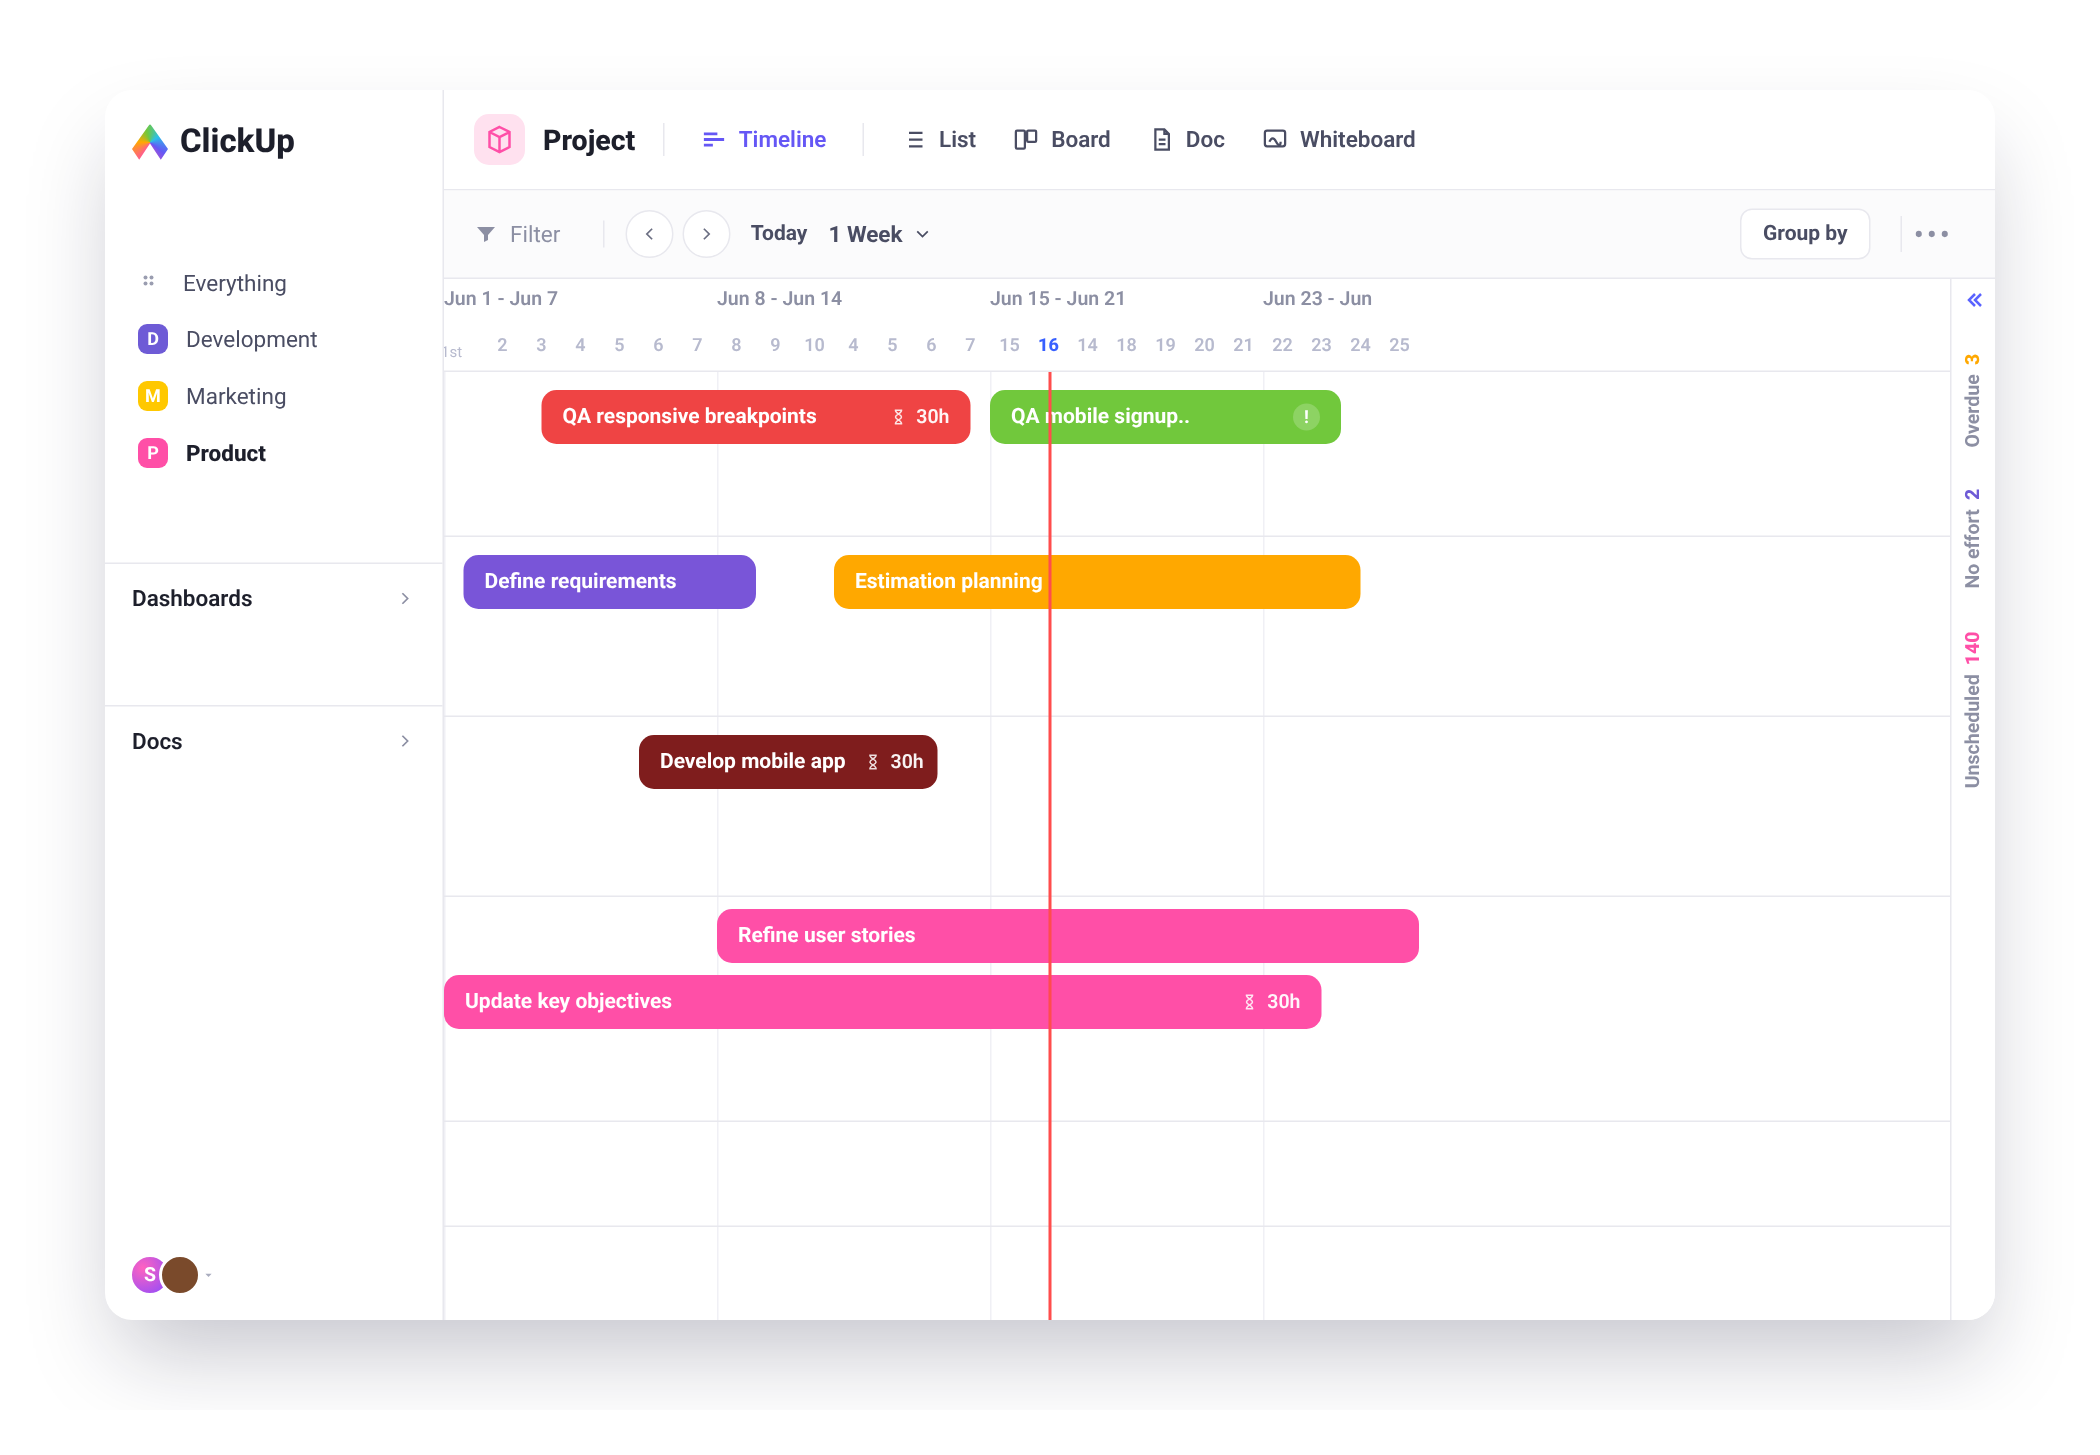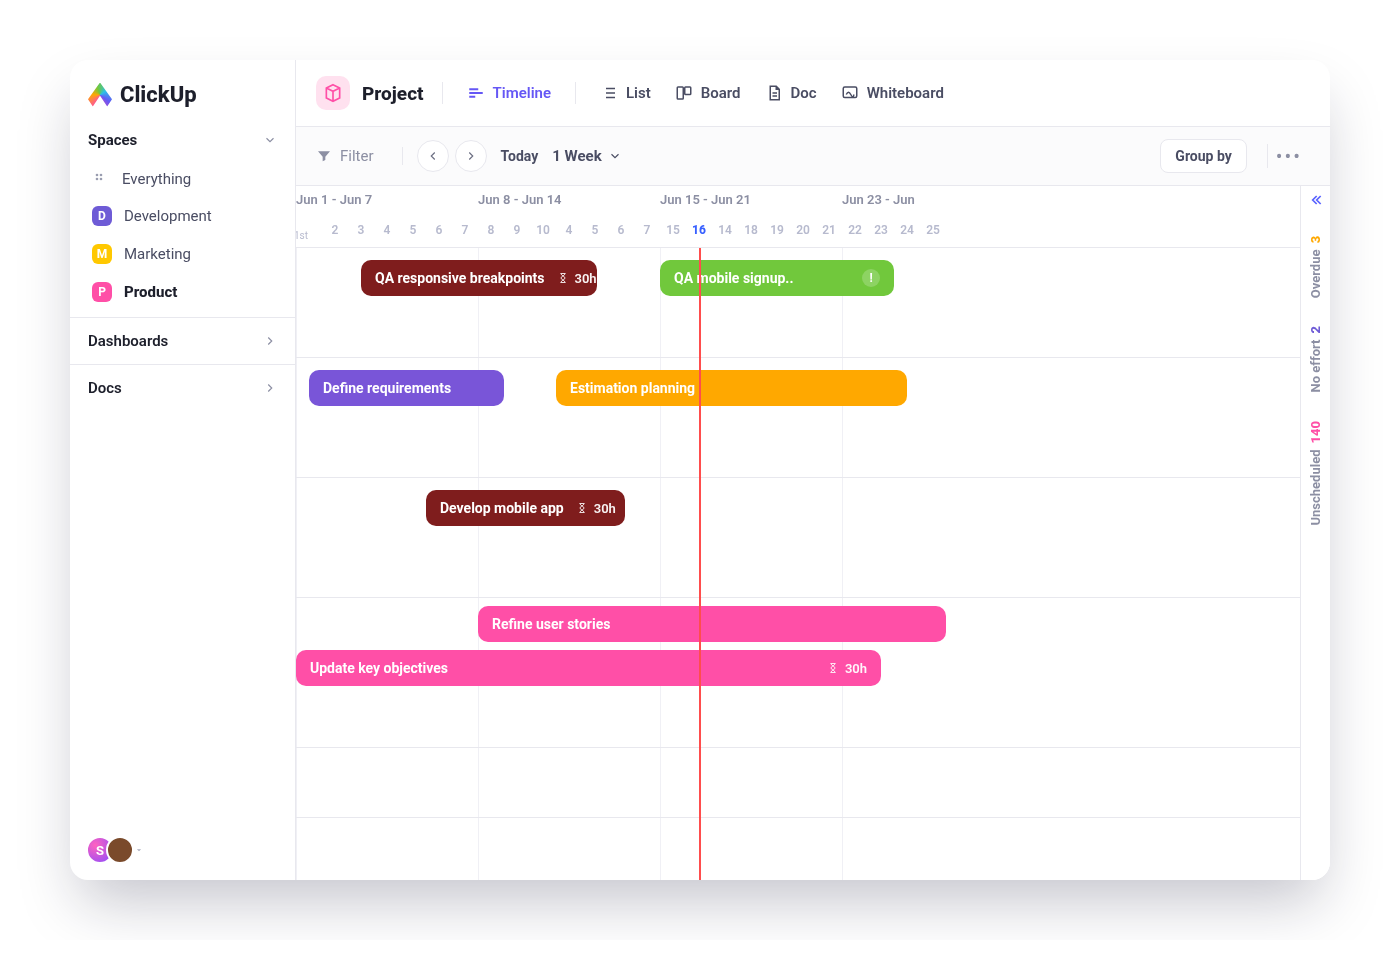--- a/index.html
+++ b/index.html
@@ -25,21 +25,21 @@
     margin:0; padding:60px; background:#fff;
     font-family: -apple-system, BlinkMacSystemFont, "Segoe UI", Roboto, "Helvetica Neue", Arial, sans-serif;
     color:var(--text-dark);
   }
   .app {
     width:1260px; height:820px; margin:0 auto;
     background:var(--main-bg); border-radius:18px; box-shadow:var(--shadow);
     display:flex; overflow:hidden;
   }
   
-  .sidebar { width:226px; flex:0 0 226px; border-right:1px solid var(--border); display:flex; flex-direction:column; }
+  .sidebar { width:226px; flex:0 0 226px; border-right:1px solid var(--border); display:flex; flex-direction:column;gap:48px; }
   .logo-row { display:flex; align-items:center; gap:8px; padding:22px 18px 10px 18px; font-weight:800; font-size:22px; }
   .logo-mark { width:24px; height:24px; position:relative; }
   .logo-mark::before { content:""; position:absolute; inset:0; background:conic-gradient(from 200deg,#ff4fa7,#ffa800,#71c83c,#2bc0e9,#6557f5,#ff4fa7); border-radius:6px; clip-path: polygon(50% 0,100% 70%,80% 100%,50% 55%,20% 100%,0 70%);}
   .nav-group { padding:6px 10px; }
   .nav-item, .space-item, .section-item { display:flex; align-items:center; gap:12px; padding:9px 12px; border-radius:8px; color:var(--text-mid); font-size:15px; cursor:pointer; }
   .nav-item .ico, .space-item .ico, .section-item .ico { width:18px; height:18px; flex:0 0 18px; color:#9a9db0; display:inline-flex; align-items:center; justify-content:center; }
   .spaces-head { display:flex; align-items:center; justify-content:space-between; padding:14px 18px 6px 18px; font-weight:700; font-size:15px; color:var(--text-dark);}
   .chev { width:14px; height:14px; color:#8c8fa3; }
   .space-badge { width:20px; height:20px; border-radius:6px; display:flex; align-items:center; justify-content:center; color:#fff; font-size:12px; font-weight:700; }
   .space-item.active { font-weight:800; color:var(--text-dark);}
@@ -121,28 +121,20 @@
 
 <div class="app">
 
   <aside class="sidebar">
     <div class="logo-row">
       <span class="logo-mark"></span>
       <span>ClickUp</span>
     </div>
 
 
-    <div class="spaces-head">
-      <span>Spaces</span>
-      <span class="chev">
-        <svg viewBox="0 0 24 24" width="14" height="14" fill="none" stroke="currentColor" stroke-width="2">
-            <path d="M6 9l6 6 6-6"></path>
-          </svg>
-      </span>
-    </div>
 
     <div class="nav-group">
       <div class="nav-item">
         <span class="ico">
           <svg viewBox="0 0 24 24" width="16" height="16" fill="currentColor">
               <circle cx="6" cy="6" r="2"></circle>
               <circle cx="12" cy="6" r="2"></circle>
               <circle cx="6" cy="12" r="2"></circle>
               <circle cx="12" cy="12" r="2"></circle>
             </svg>
@@ -330,21 +322,21 @@
         <div class="body-grid">
           <div class="gridlines" id="gridlines">
               <div class="gridline" style="left: 0px;"></div>
               <div class="gridline" style="left: 182px;"></div>
               <div class="gridline" style="left: 364px;"></div>
               <div class="gridline" style="left: 546px;"></div>
             </div>
           <div class="today-line" id="today-line" style="left: 403px;"></div>
           <div class="swimlanes" id="swimlanes">
               <div class="lane" style="top: 0px; height: 110px; position: absolute; left: 0px; right: 0px;">
-                <div class="task" style="background: #7f1d1d; left: 65px; width: 236px; top: 12px;">
+                <div class="task" style="background: #ef4444; left: 65px; width: 286px; top: 12px;">
                   <span>QA responsive breakpoints</span>
                   <span class="meta">
                     <svg class="sand" viewBox="0 0 24 24" fill="none" stroke="currentColor" stroke-width="2">
                       <path d="M7 3h10M7 21h10M8 3c0 5 8 5 8 9s-8 4-8 9M16 3c0 5-8 5-8 9s8 4 8 9"></path>
                     </svg>
                     <span>30h</span>
                   </span>
                 </div>
                 <div class="task alert" style="background: rgb(113, 200, 60); left: 364px; width: 234px; top: 12px;">
                   <span>QA mobile signup..</span>

